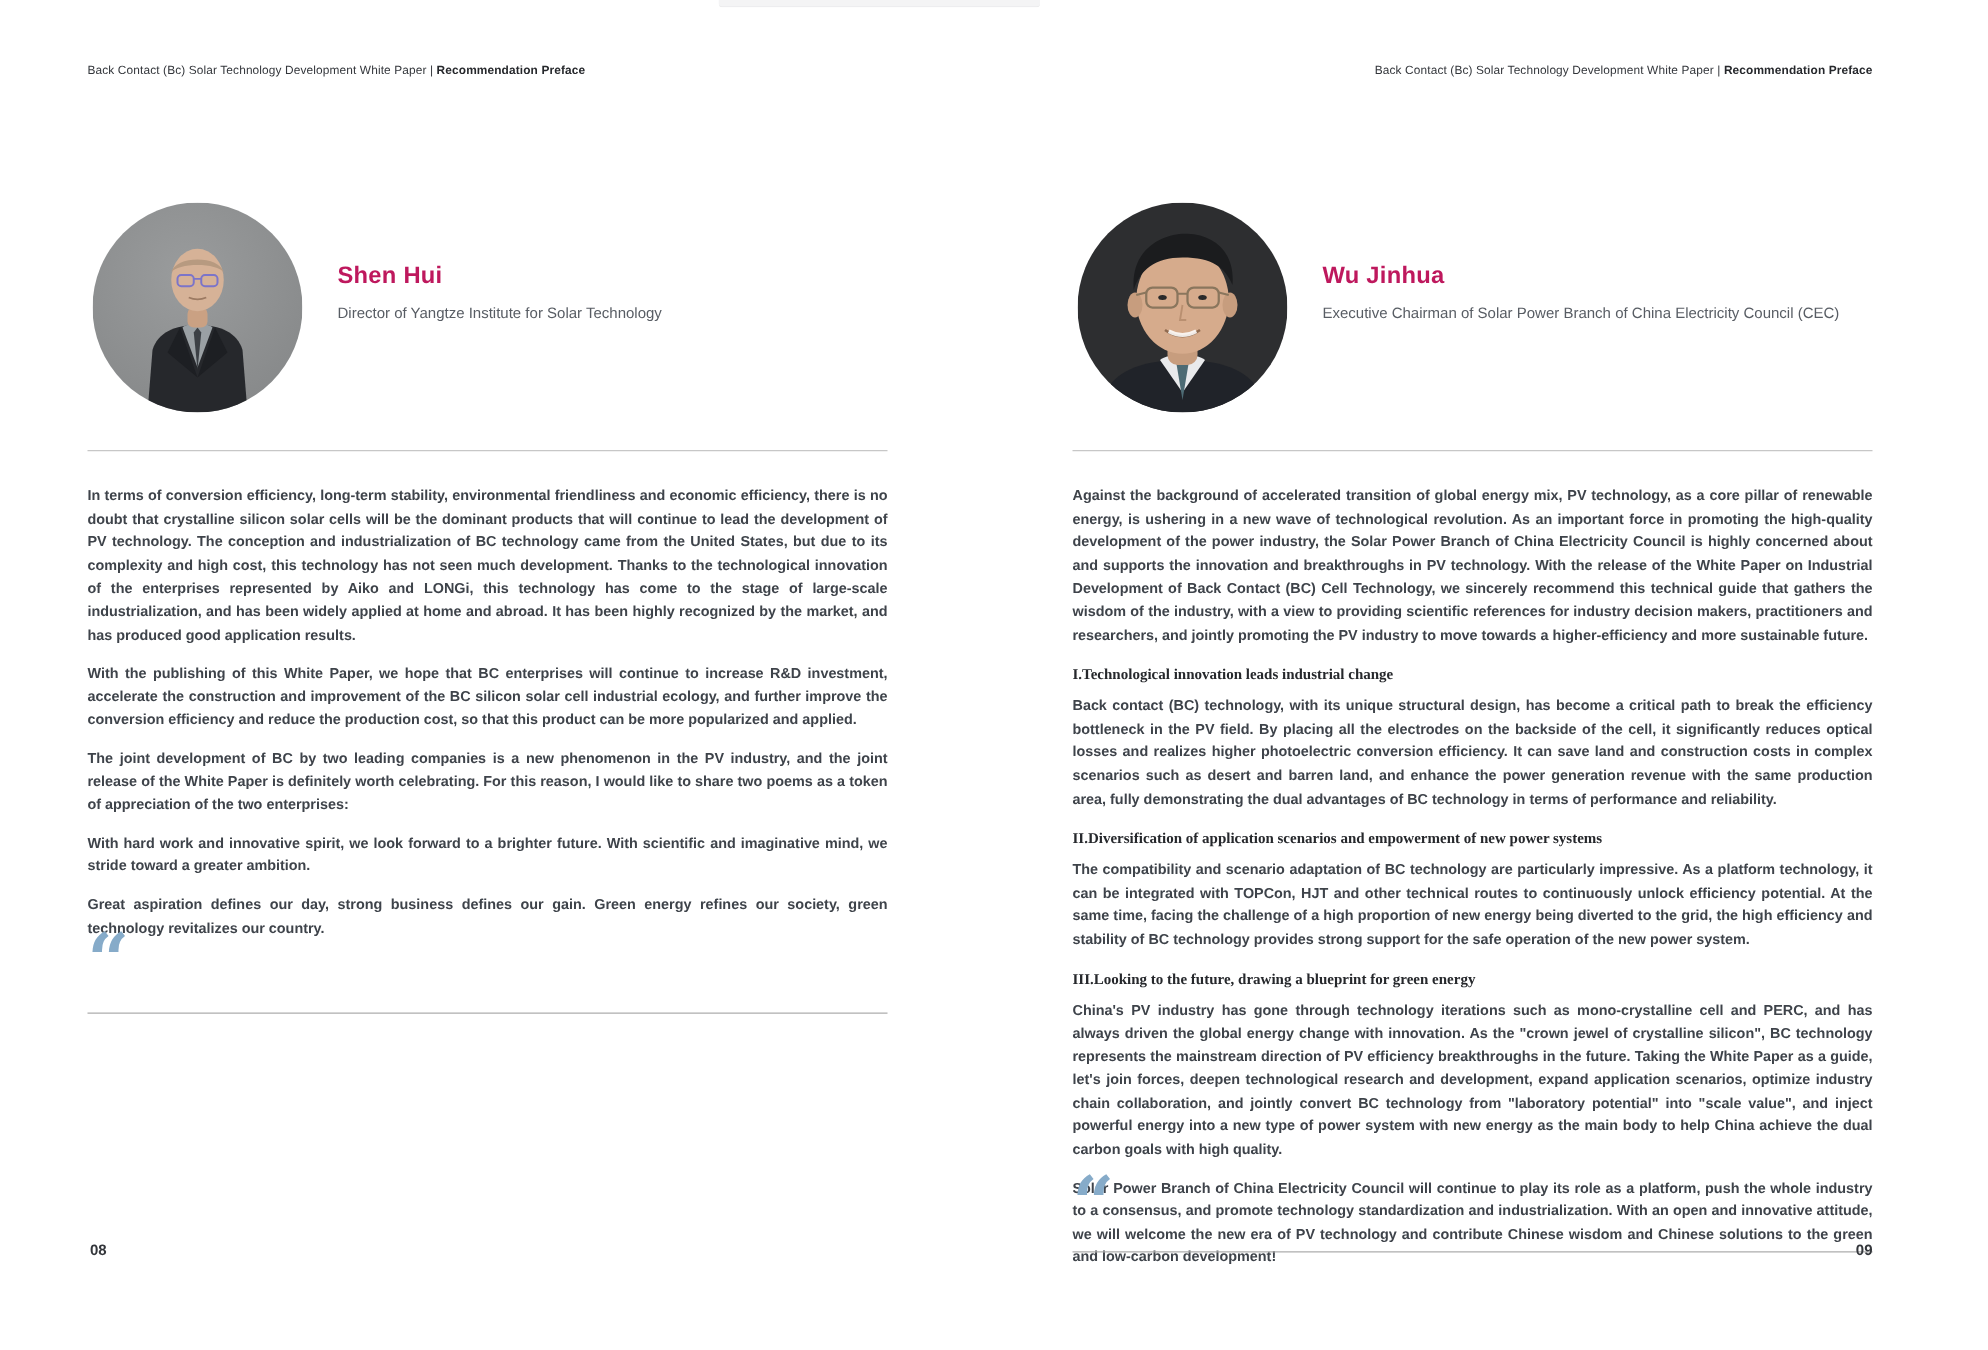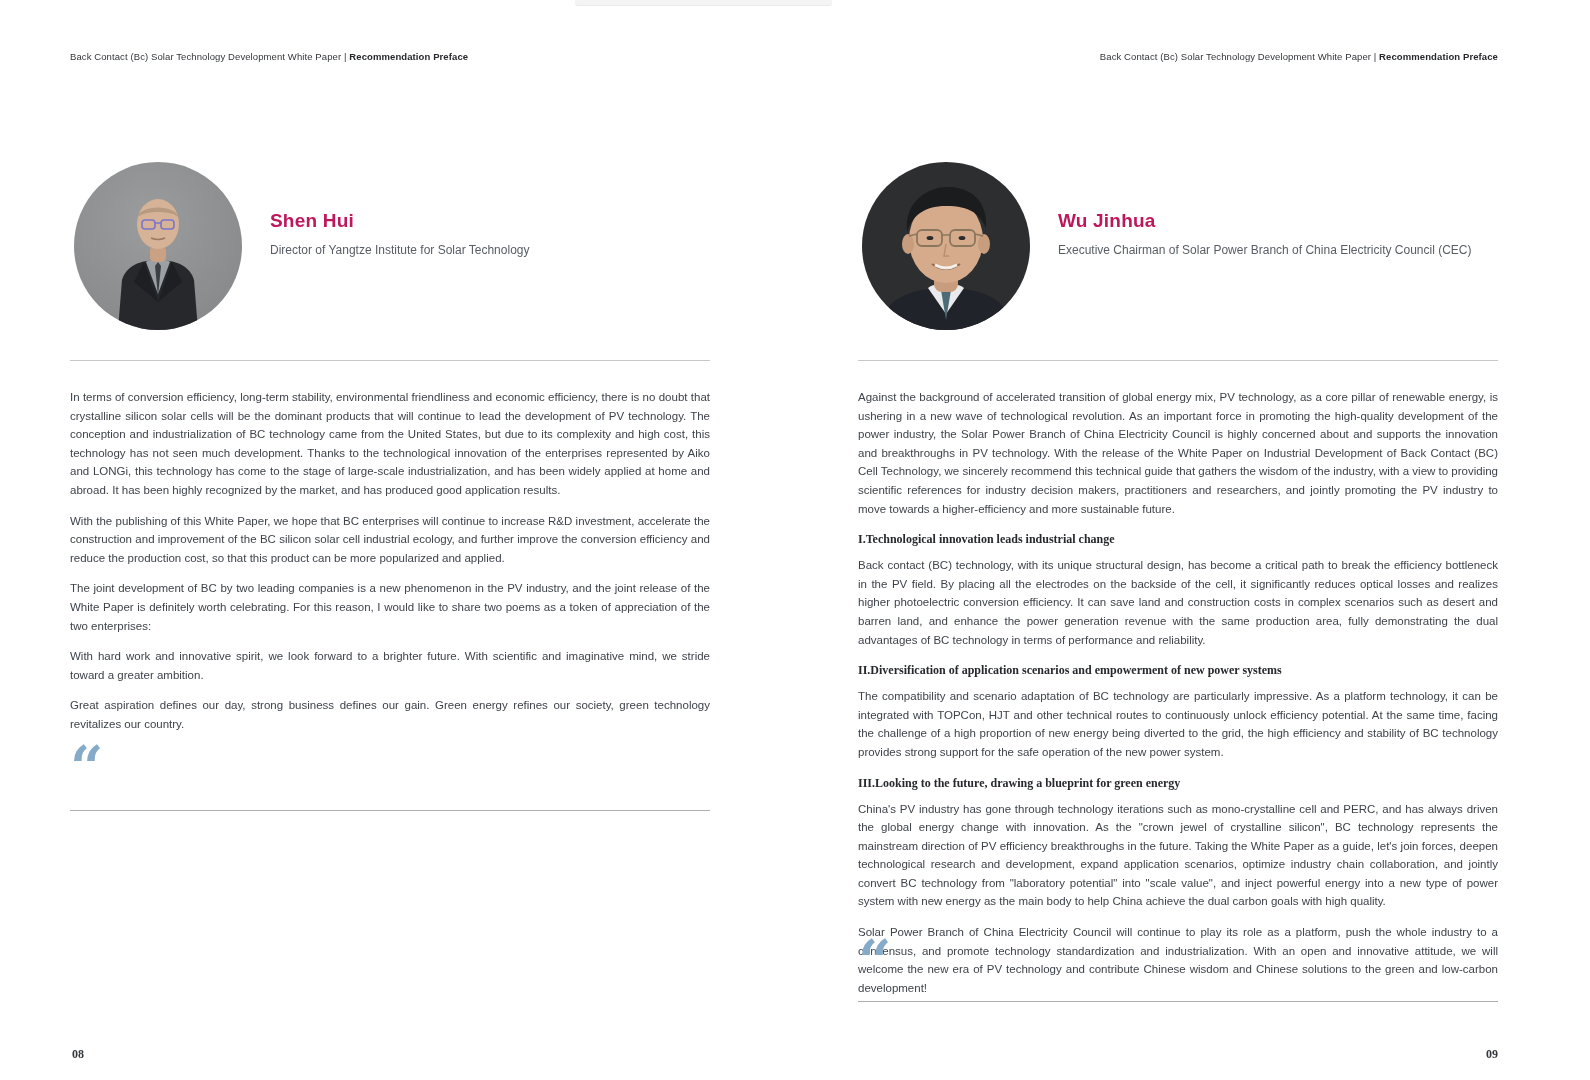--- a/index.html
+++ b/index.html
@@ -26,33 +26,33 @@
   .avatar svg { display:block; }
   .person-info { position:absolute; left:200px; top:48px; }
   .person-name { font-size:19px; font-weight:bold; color:#be185d; letter-spacing:.2px; }
   .person-title { margin-top:11px; font-size:12px; color:#585d64; }
 
   .rule { position:absolute; left:0; width:640px; border-top:1px solid #c7c7c7; }
   .rule-profile { top:360px; }
 
   .body-copy { position:absolute; top:388px; left:0; width:640px;
                font-size:11.5px; line-height:18.6px; color:#3e434a; text-align:justify; }
-  .body-copy p { margin:0 0 12px 0; }
+  .body-copy p { margin:0 0 12px 0;font-weight:bold; }
   .body-copy h3 { margin:4px 0 8px 0; font-size:12px; line-height:18px;
                   font-weight:bold; color:#26282c; text-align:left;font-family:Liberation Serif, serif; }
 
   .quote-block { position:absolute; left:0; height:52px; }
   .quote-glyph { font-family:"DejaVu Serif", serif; font-weight:bold; font-size:58px;
                  line-height:40px; letter-spacing:-2px; }
   #left-page  .quote-block { top:748px; }
   #right-page .quote-block { top:942px; }
   .rule-quote-left  { top:810px; border-top:1px solid #adadad; }
   .rule-quote-right { top:1001px; border-top:1px solid #adadad; }
 
-  .page-number { position:absolute; top:1047px; font-size:12px; font-weight:bold; color:#33363b;font-family:Liberation Serif, serif; }
+  .page-number { position:absolute; top:993px; font-size:12px; font-weight:bold; color:#33363b; }
   #left-page  .page-number { left:2px; }
   #right-page .page-number { right:0; }
 </style>
 </head>
 <body>
 
 <div id="canvas">
 
   <div class="top-strip"></div>
 

